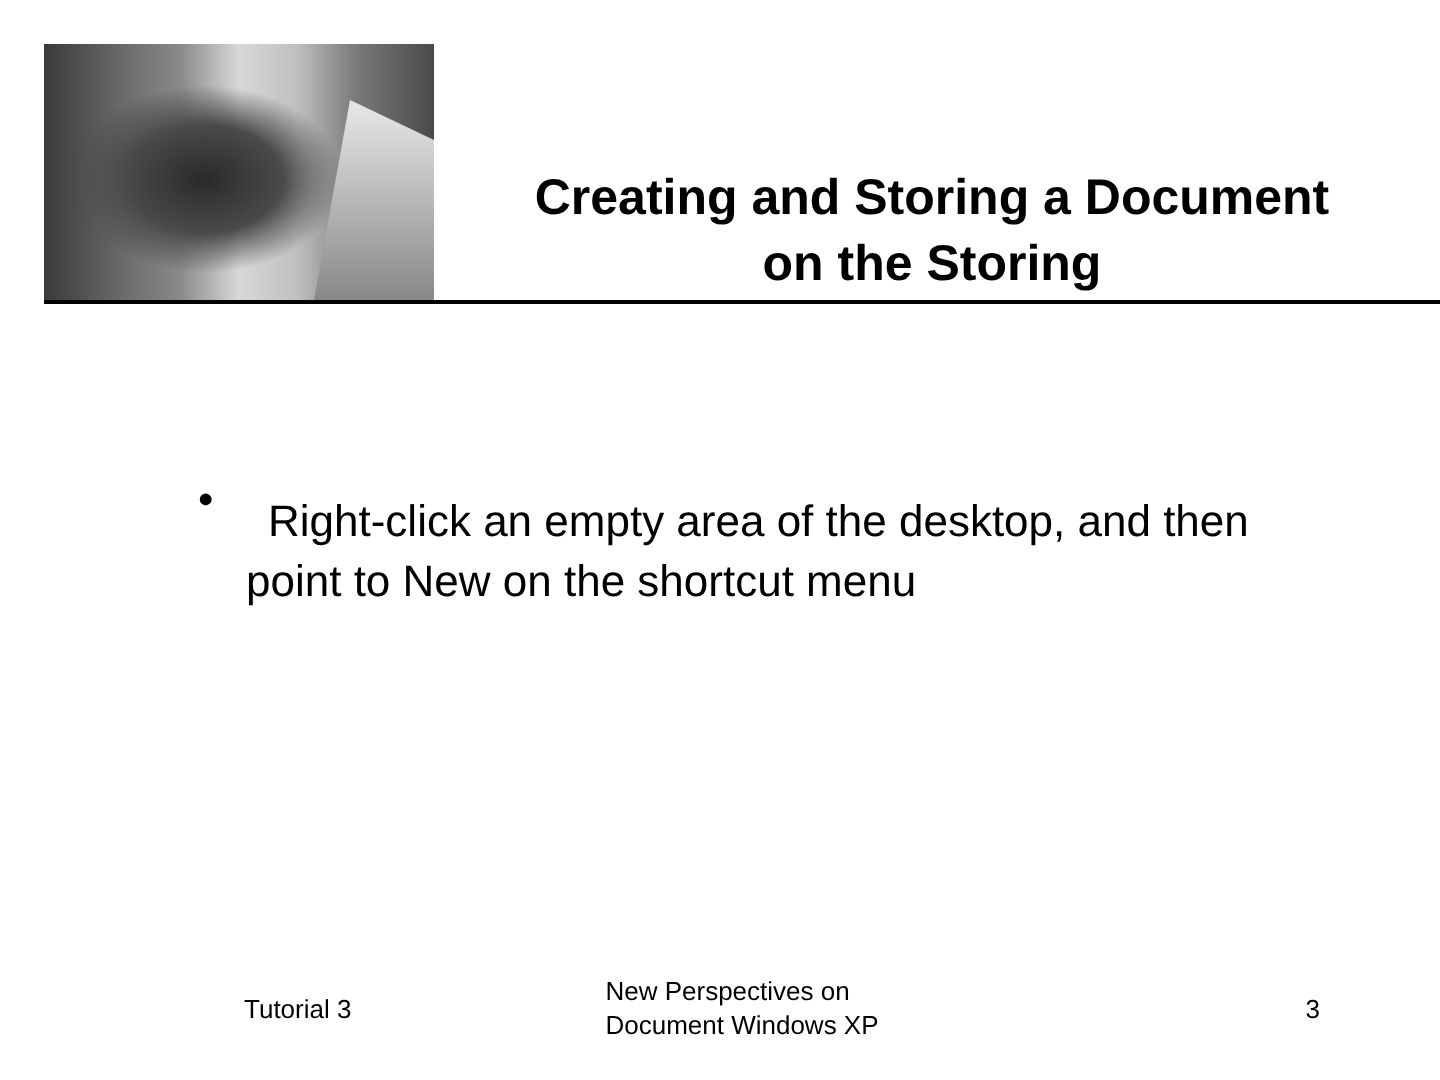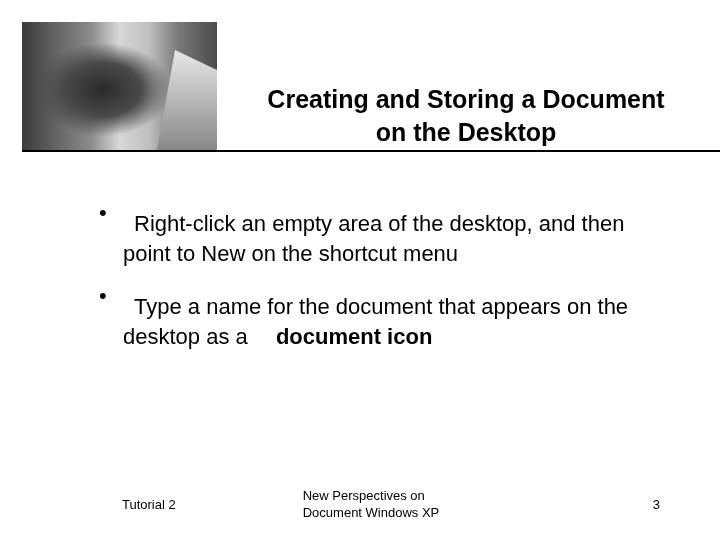--- a/index.html
+++ b/index.html
@@ -56,20 +56,21 @@
       top: 50px;
       right: 20px;
       font-size: 25px;
       font-weight: bold;
       text-align: center;
       line-height: 1.3;
       color: #000;
     }
     .content {
       padding: 35px 50px 0 60px;
+      margin-top: 37px;
     }
     .bullet-list {
       list-style: none;
     }
     .bullet-list li {
       position: relative;
       padding-left: 30px;
       font-size: 22px;
       line-height: 1.35;
       color: #000;
@@ -110,35 +111,32 @@
       flex: 0 0 auto;
     }
   </style>
 </head>
 <body>
 
 <div class="header">
   <div class="header-image"></div>
   <div class="title">
     <span>Creating and Storing a Document</span><br>
-    <span>on the Desktop</span>
+    <span>on the Storing</span>
   </div>
 </div>
 
 <div class="content">
   <ul class="bullet-list">
     <li>
       <span>Right-click an empty area of the desktop, and then point to New on the shortcut menu</span>
     </li>
-    <li>
-      <span>Type a name for the document that appears on the desktop as a </span><span class="bold-frag">document icon</span>
-    </li>
   </ul>
 </div>
 
 <div class="footer">
-  <div class="footer-left">Tutorial 2</div>
+  <div class="footer-left">Tutorial 3</div>
   <div class="footer-center">
     <span>New Perspectives on</span><br>
     <span>Document Windows XP</span>
   </div>
   <div class="footer-right">3</div>
 </div>
 
 </body></html>

